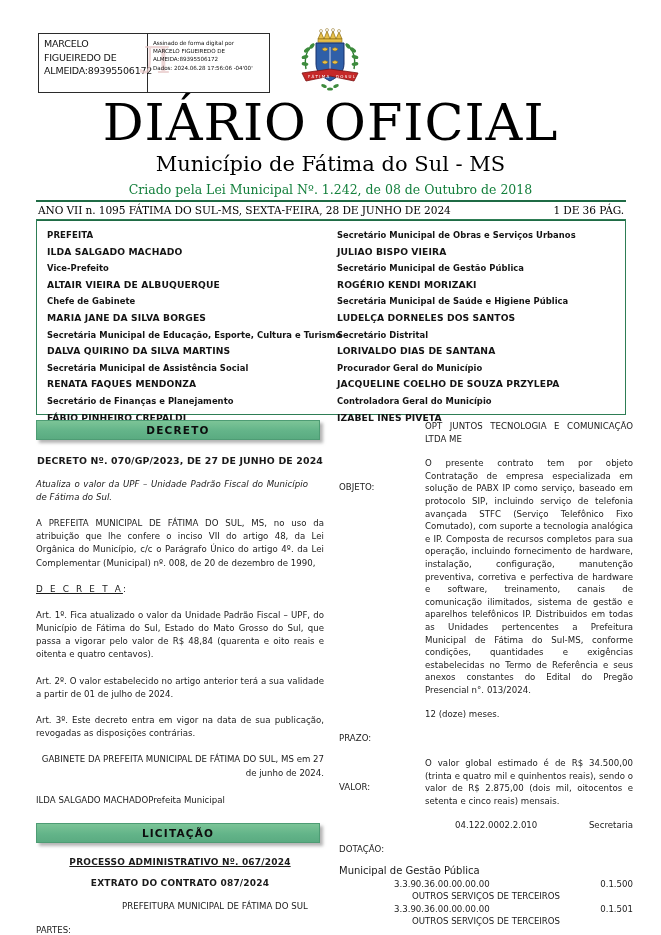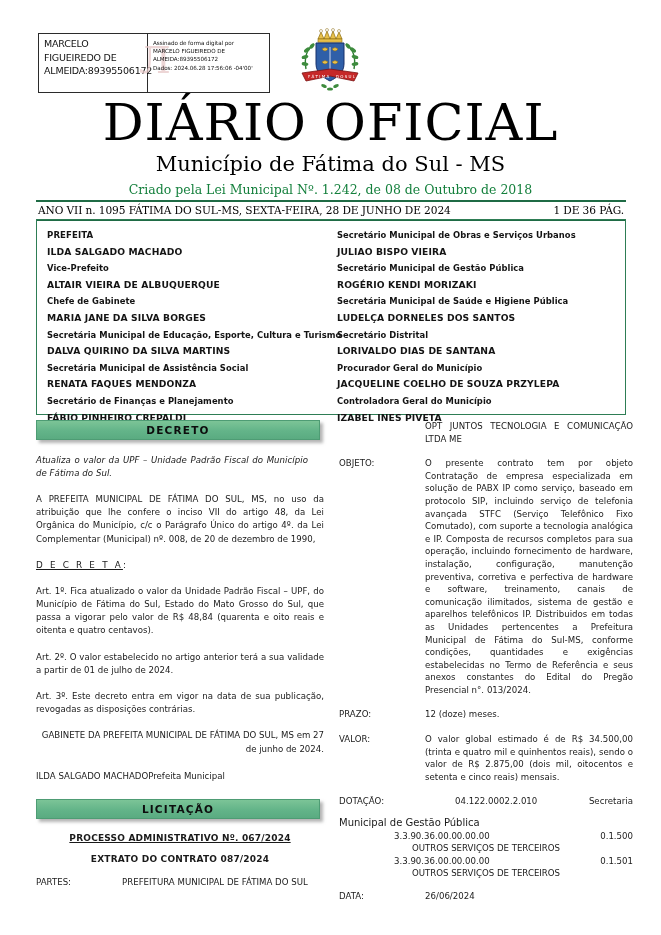--- a/index.html
+++ b/index.html
@@ -268,20 +268,21 @@
     display: flex;
     align-items: flex-start;
     margin: 0 0 12px 0;
   }
   .field-label {
     width: 86px;
     flex: 0 0 86px;
     font-size: 8.6px;
     line-height: 12.6px;
     letter-spacing: 0.02px;
+    margin-top: 24px;
   }
   .field-value {
     flex: 1;
     font-size: 8.6px;
     line-height: 12.6px;
     text-align: justify;
     text-align-last: left;
     letter-spacing: 0.02px;
   }
   .field.tight { margin-bottom: 9px; }
@@ -406,20 +407,21 @@
       <div class="off-name">JACQUELINE COELHO DE SOUZA PRZYLEPA</div>
       <div class="off-role">Controladora Geral do Município</div>
       <div class="off-name">IZABEL INES PIVETA</div>
     </div>
   </div>
 
   <div class="cols">
 
     <div class="col left">
       <div class="banner">DECRETO</div>
+      <div class="doc-title">DECRETO Nº. 070/GP/2023, DE  27 DE JUNHO DE 2024</div>
       <div class="doc-ementa">Atualiza o valor da UPF – Unidade Padrão Fiscal do Município de Fátima do Sul.</div>
       <div class="para">A PREFEITA MUNICIPAL DE FÁTIMA DO SUL, MS, no uso da atribuição que lhe confere o inciso VII do artigo 48, da Lei Orgânica do Município, c/c o Parágrafo Único do artigo 4º. da Lei Complementar (Municipal) nº. 008, de 20 de dezembro de 1990,</div>
       <div class="decreta"><u>D E C R E T A</u><span>:</span></div>
       <div class="para">Art. 1º.  Fica atualizado o valor da Unidade Padrão Fiscal – UPF, do Município de Fátima do Sul, Estado do Mato Grosso do Sul, que passa a vigorar pelo valor de R$ 48,84 (quarenta e oito reais e oitenta e quatro centavos).</div>
       <div class="para">Art. 2º.  O valor estabelecido no artigo anterior terá a sua validade a partir de 01 de julho de 2024.</div>
       <div class="para">Art. 3º.  Este decreto entra em vigor na data de sua publicação, revogadas as disposições contrárias.</div>
       <div class="closing">GABINETE DA PREFEITA MUNICIPAL DE FÁTIMA DO SUL, MS em 27 de junho de 2024.</div>
       <div class="signline">ILDA SALGADO MACHADOPrefeita Municipal</div>
 
       <div class="banner">LICITAÇÃO</div>

